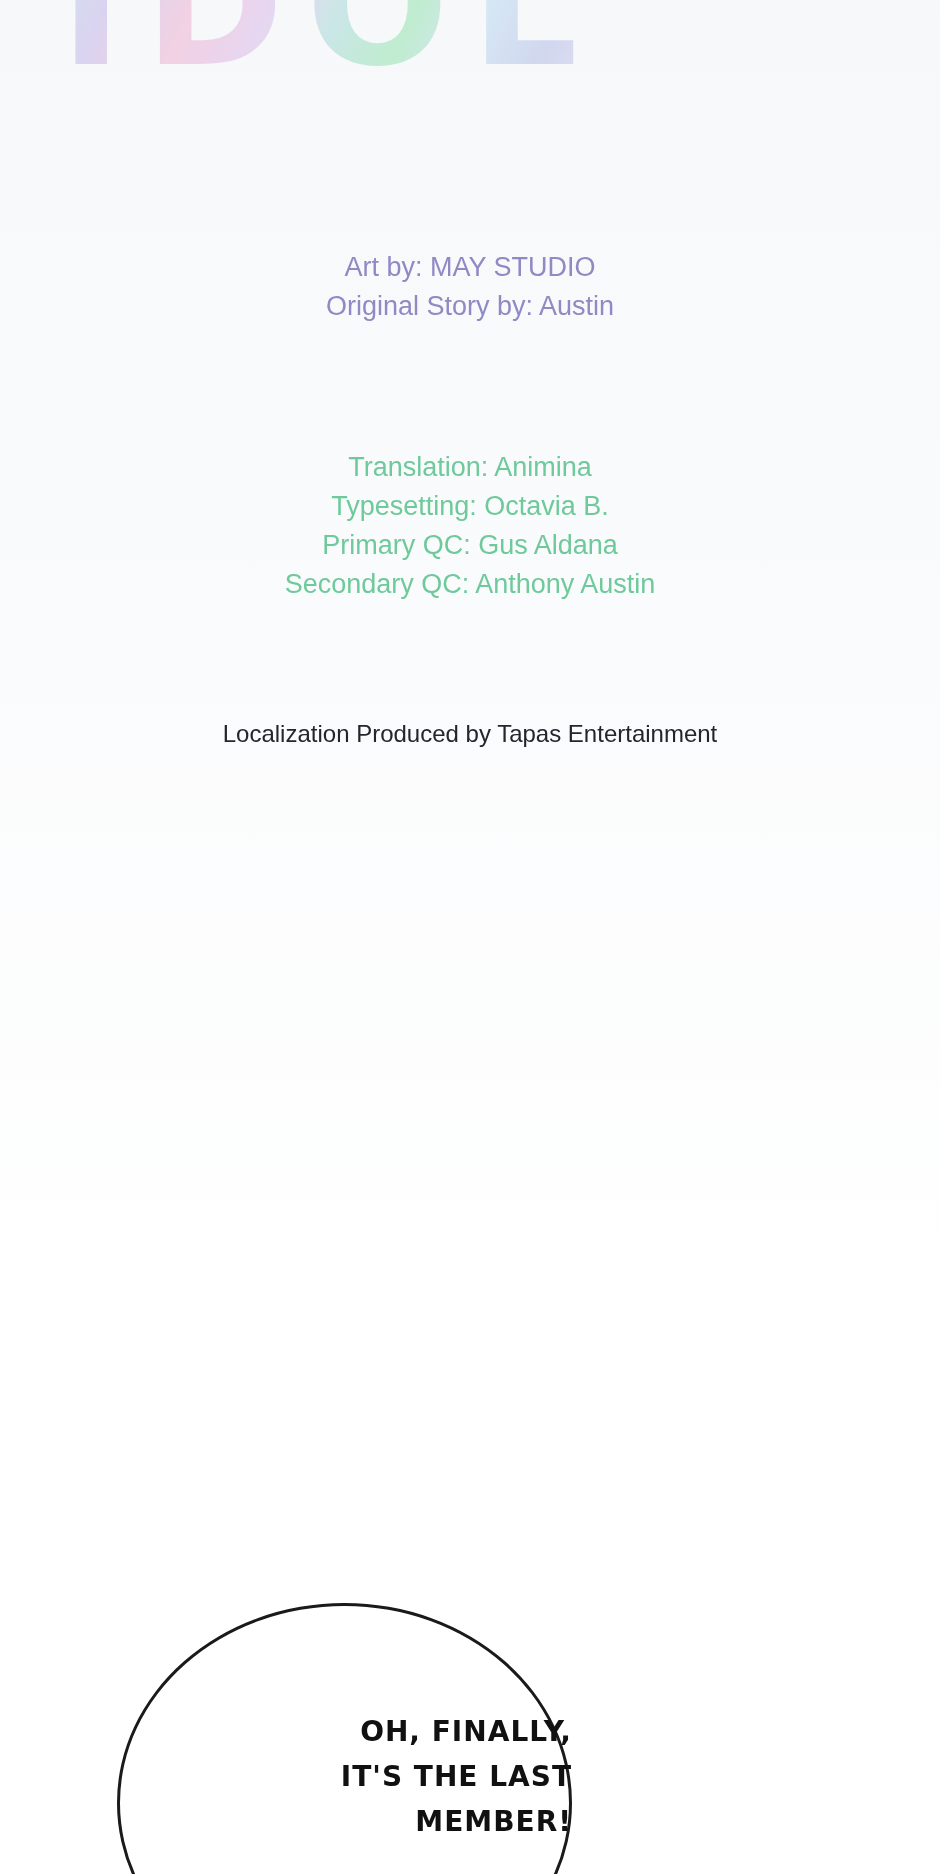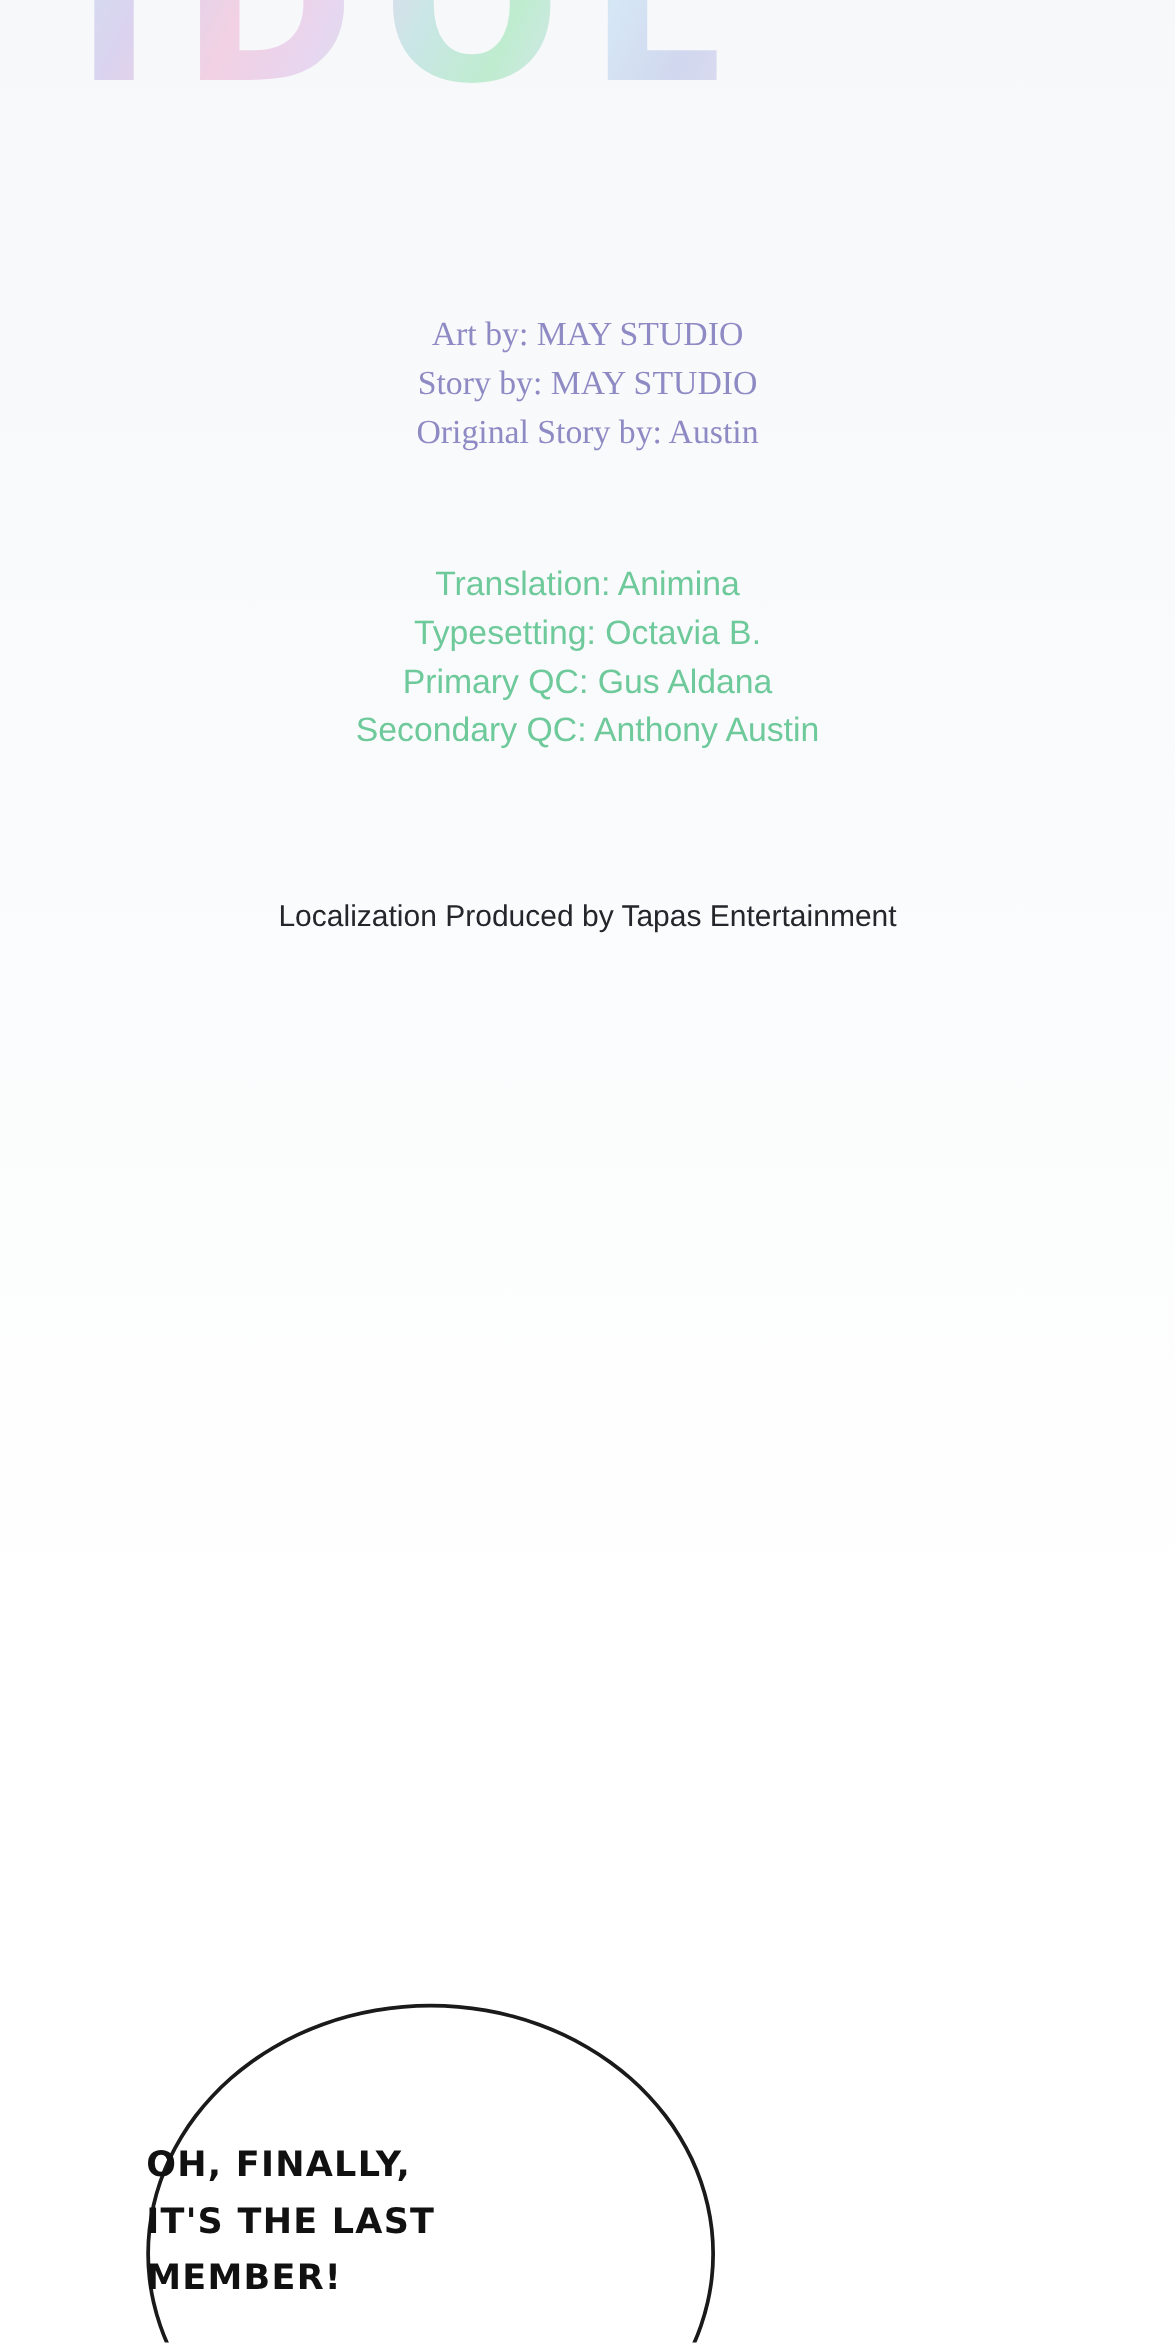--- a/index.html
+++ b/index.html
@@ -75,21 +75,21 @@
     right: 0;
     text-align: center;
   }
   .credits-art {
     top: 248px;
   }
   .credits-art .line {
     color: #8d8ac4;
     font-size: 27px;
     line-height: 39px;
-    font-family: Liberation Serif, serif;
+    font-family: Liberation Sans, sans-serif;
   }
   .credits-loc {
     top: 448px;
   }
   .credits-loc .line {
     color: #6ec99b;
     font-size: 27px;
     line-height: 39px;
     font-family: "Liberation Sans", sans-serif;
   }
@@ -113,21 +113,21 @@
     border: 3px solid #1a1a1a;
     border-radius: 50% / 50%;
     background: #ffffff;
     box-sizing: border-box;
   }
   .bubble-text {
     position: absolute;
     left: 117px;
     top: 1709px;
     width: 455px;
-    text-align: left;
+    text-align: right;
     color: #111111;
     font-family: "DejaVu Sans", sans-serif;
     font-weight: bold;
     font-size: 28px;
     line-height: 45px;
     letter-spacing: 1px;
     white-space: pre-line;
   }
 </style>
 </head>
@@ -135,21 +135,20 @@
 
 <div class="page">
 
   <div class="title-logo">
     <div class="logo-shadow">IDOL</div>
     <div class="logo-text">IDOL</div>
   </div>
 
   <div class="credits credits-art">
     <div class="line">Art by: MAY STUDIO</div>
-    <div class="line">Story by: MAY STUDIO</div>
     <div class="line">Original Story by: Austin</div>
   </div>
 
   <div class="credits credits-producer">
     <div class="line">Localization Produced by Tapas Entertainment</div>
   </div>
 
   <div class="credits credits-loc">
     <div class="line">Translation: Animina</div>
     <div class="line">Typesetting: Octavia B.</div>

